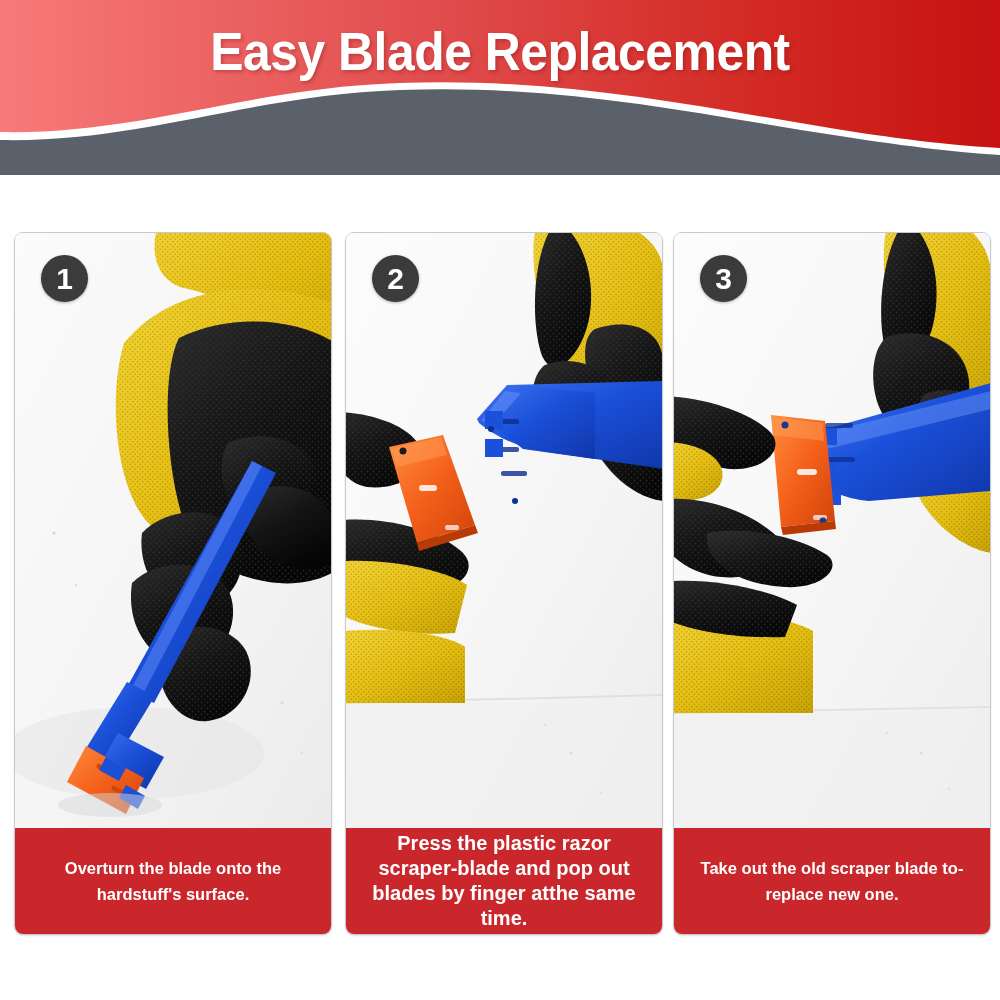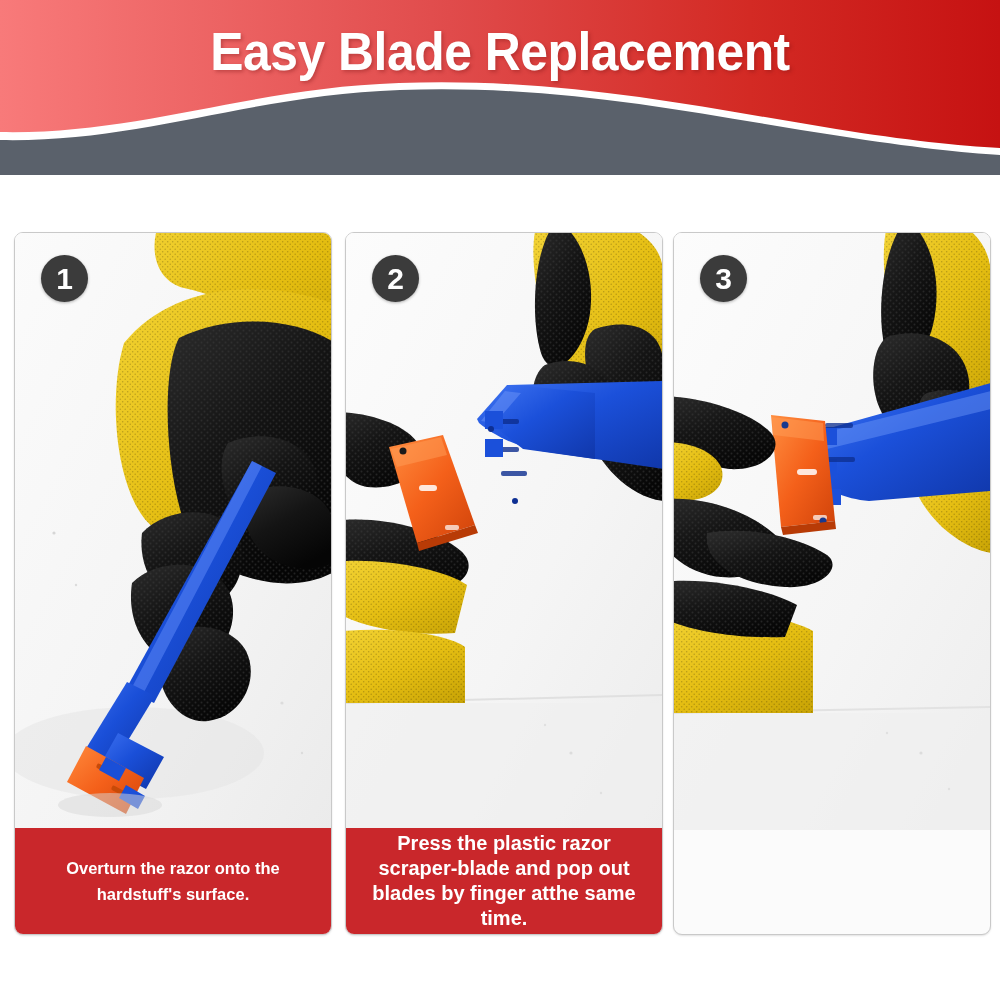--- a/index.html
+++ b/index.html
@@ -181,21 +181,21 @@
 
           <ellipse cx="96" cy="572" rx="52" ry="12" fill="#d8d8d8" opacity="0.5"></ellipse>
 
           <circle cx="40" cy="300" r="1.6" fill="#d6d6d6"></circle>
           <circle cx="62" cy="352" r="1.2" fill="#dcdcdc"></circle>
           <circle cx="268" cy="470" r="1.6" fill="#dcdcdc"></circle>
           <circle cx="288" cy="520" r="1.2" fill="#dcdcdc"></circle>
         </svg>
         <div class="badge">1</div>
       </div>
-      <div class="caption">Overturn the razor onto the hardstuff's surface.</div>
+      <div class="caption">Overturn the blade onto the hardstuff's surface.</div>
     </div>
 
     <div class="panel p2">
       <div class="photo">
         <svg viewBox="0 0 318 597" preserveAspectRatio="xMidYMid slice">
           <defs>
             <linearGradient id="bg2" x1="0" y1="0" x2="1" y2="1">
               <stop offset="0%" stop-color="#fcfcfc"></stop>
               <stop offset="60%" stop-color="#f5f5f5"></stop>
               <stop offset="100%" stop-color="#ececec"></stop>
@@ -365,16 +365,17 @@
           <path d="M-20,380 C40,370 110,382 140,398 L140,480 L-20,480 Z" fill="url(#knit3)"></path>
           <path d="M-20,350 C30,342 96,356 124,372 L112,404 C60,406 0,396 -20,378 Z" fill="url(#blk3)"></path>
           <path d="M-20,350 C30,342 96,356 124,372 L112,404 C60,406 0,396 -20,378 Z" fill="url(#grip3)"></path>
 
           <circle cx="248" cy="520" r="1.6" fill="#dcdcdc"></circle>
           <circle cx="276" cy="556" r="1.2" fill="#e0e0e0"></circle>
           <circle cx="214" cy="500" r="1.2" fill="#e0e0e0"></circle>
         </svg>
         <div class="badge">3</div>
       </div>
+      <div class="caption">Take out the old scraper blade to-replace new one.</div>
     </div>
 
   </div>
 </div>
 
 </body></html>

